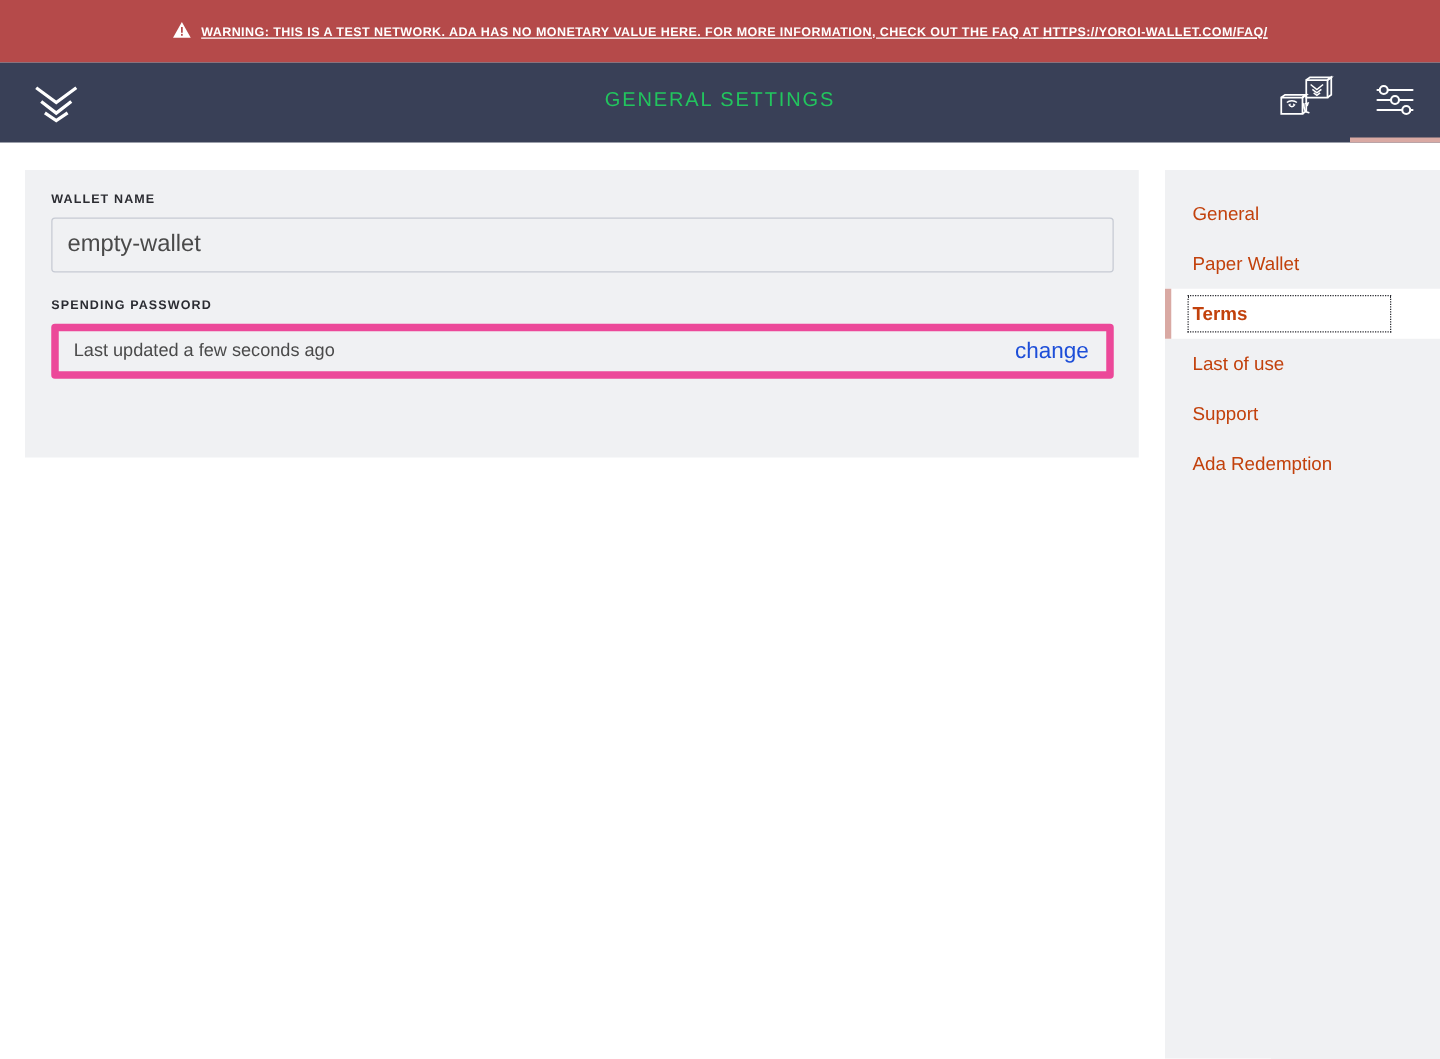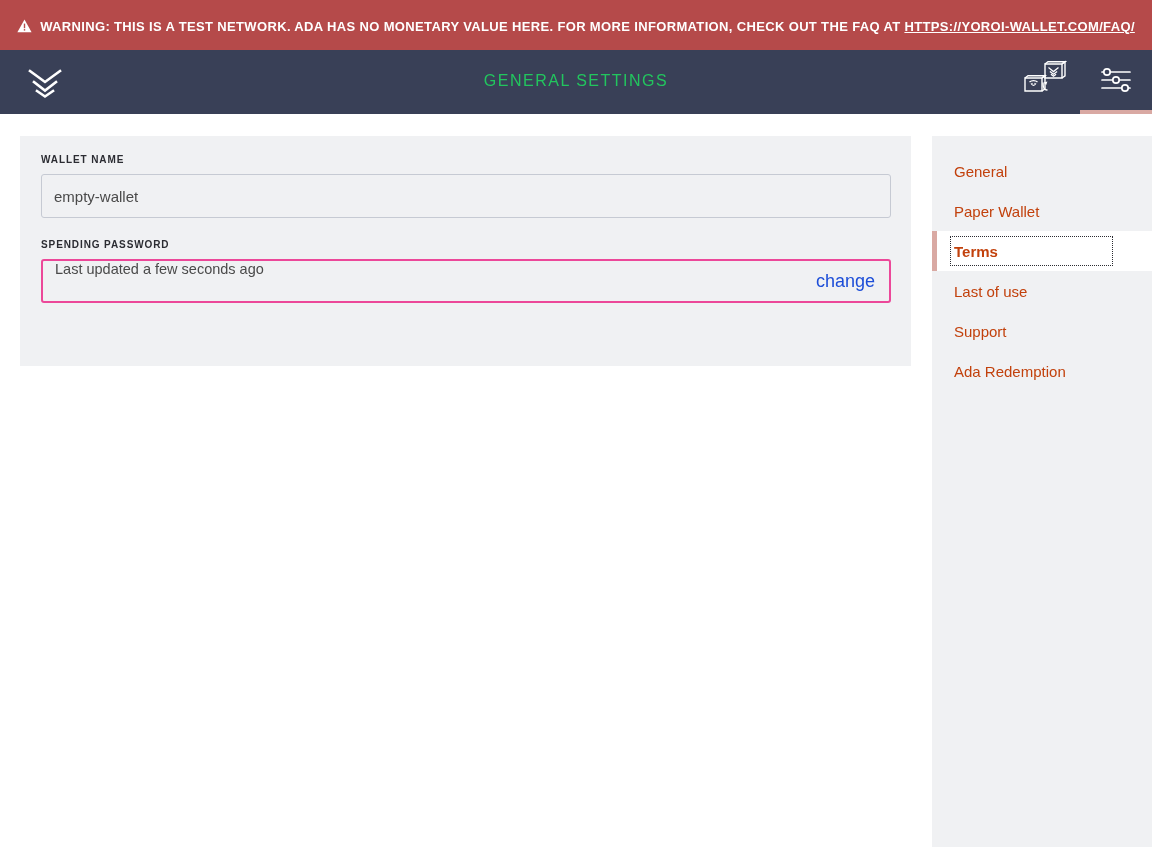--- a/index.html
+++ b/index.html
@@ -27,25 +27,26 @@
     height: 50px;
     background: #b54a4a;
     color: #ffffff;
     display: flex;
     align-items: center;
     justify-content: center;
     padding: 4px 14px 0 14px;
     text-align: center;
   }
   .warning-inner {
-    font-size: 13px;
+    font-size: 10px;
     font-weight: bold;
     letter-spacing: 0.35px;
     line-height: 21px;
     text-transform: uppercase;
+    text-decoration: underline;
   }
   .warn-icon {
     display: inline-block;
     vertical-align: -2px;
     margin-right: 8px;
   }
   .warn-link {
     color: #ffffff;
     text-decoration: underline;
     font-weight: bold;
@@ -121,33 +122,33 @@
     margin-bottom: 9px;
   }
   .field-input {
     width: 850px;
     height: 44px;
     border: 1px solid #c6cad3;
     border-radius: 3px;
     background: transparent;
     color: #4a4a4a;
     font-family: "Liberation Sans", sans-serif;
-    font-size: 15px;
+    font-size: 19px;
     padding: 0 12px;
     outline: none;
   }
   .password-row {
     position: relative;
     width: 850px;
     height: 44px;
-    border: 2px solid #ec4899;
+    border: 6px solid #ec4899;
     border-radius: 3px;
     background: transparent;
     display: flex;
-    align-items: flex-start;
+    align-items: center;
     padding: 0 12px;
   }
   .password-text {
     color: #4a4a4a;
     font-size: 14.5px;
   }
   .password-change {
     position: absolute;
     right: 14px;
     top: 50%;

